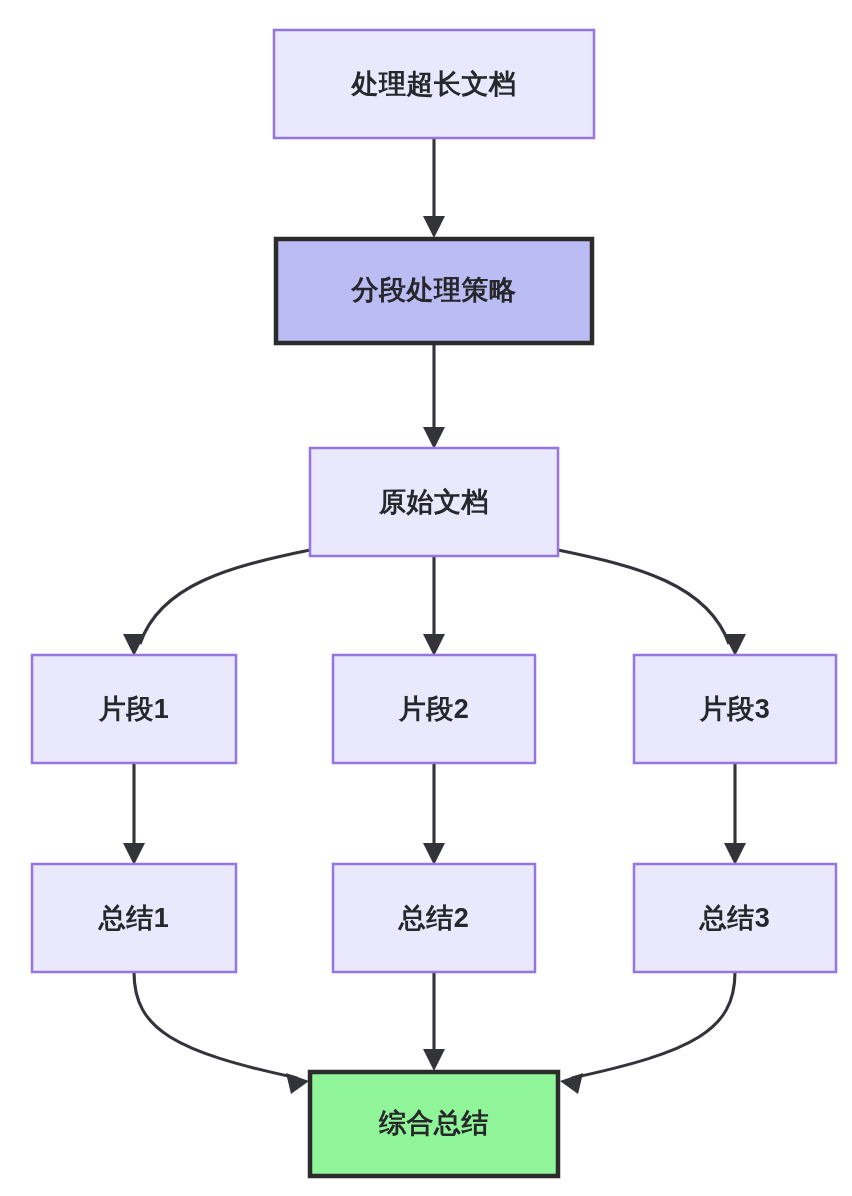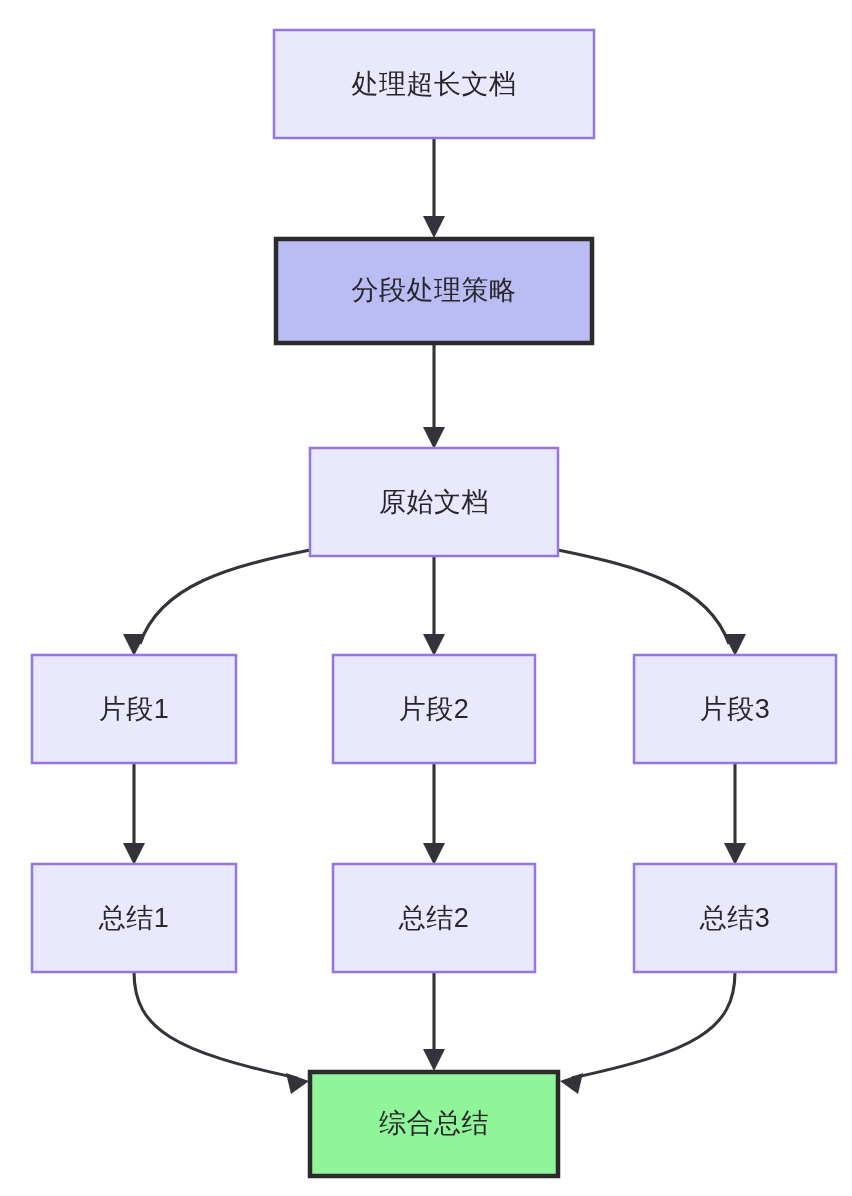--- a/index.html
+++ b/index.html
@@ -11,20 +11,21 @@
     width: 852px;
     height: 1196px;
     font-family: "Liberation Sans", "DejaVu Sans", sans-serif;
     overflow: hidden;
   }
   #flowchart-root {
     position: relative;
     width: 852px;
     height: 1196px;
     background: #ffffff;
+    font-weight: bold;
   }
   svg.diagram {
     display: block;
     width: 852px;
     height: 1196px;
   }
   .node-label {
     font-family: "Liberation Sans", "DejaVu Sans", sans-serif;
     font-size: 27px;
     fill: #26262b;

